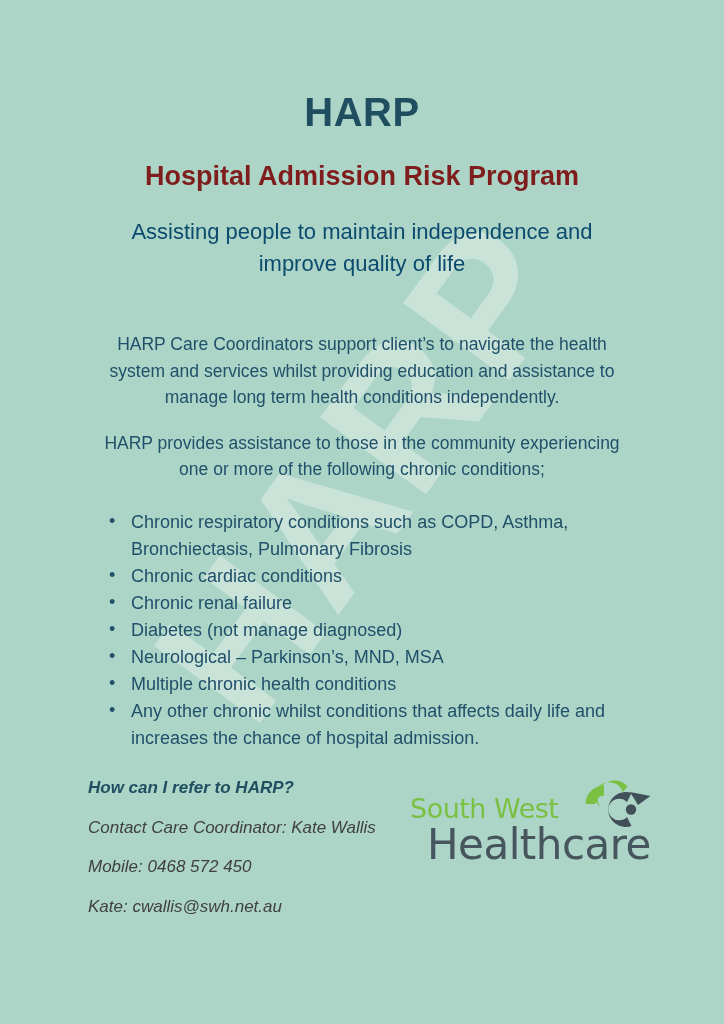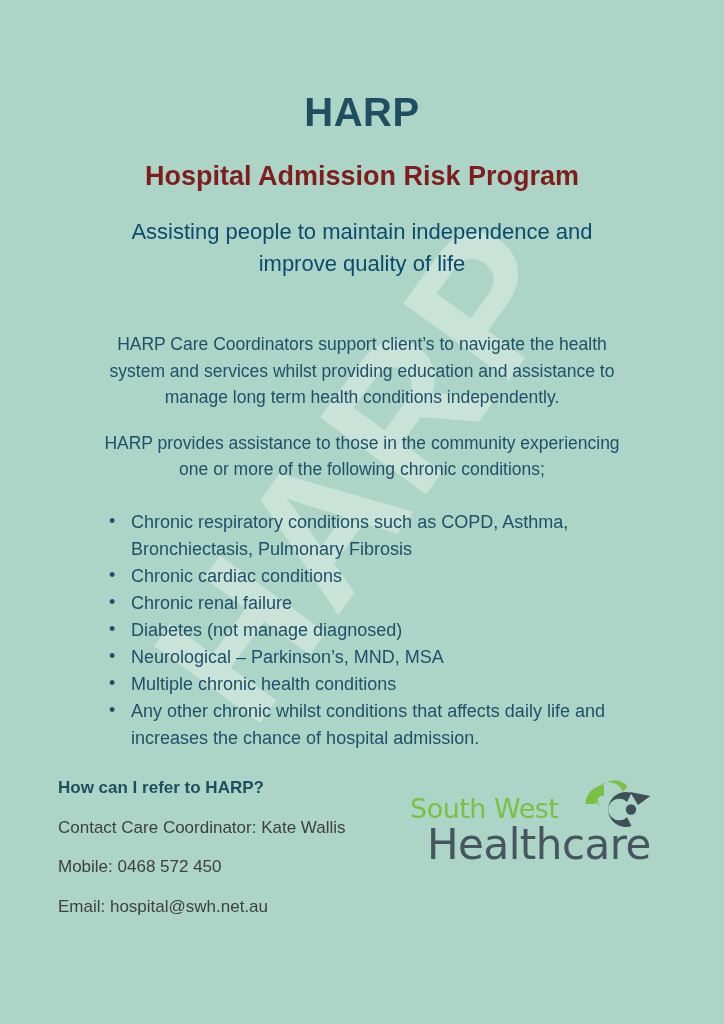--- a/index.html
+++ b/index.html
@@ -116,23 +116,24 @@
   .bullets li::before {
     content: "\2022";
     position: absolute;
     left: 5px;
     top: -1px;
     font-size: 18px;
     color: #20506a;
   }
 
   .contact {
-    margin-left: 58px;
+    margin-left: 88px;
     padding-top: 24px;
     width: 460px;
+    font-style: italic;
   }
   .contact-heading {
     font-size: 17px;
     font-weight: bold;
     color: #1f4e60;
     margin: 0;
     line-height: 1.4;
   }
   .contact-line {
     font-size: 17px;
@@ -206,21 +207,21 @@
       <li>Diabetes (not manage diagnosed)</li>
       <li>Neurological – Parkinson’s, MND, MSA</li>
       <li>Multiple chronic health conditions</li>
       <li>Any other chronic whilst conditions that affects daily life and increases the chance of hospital admission.</li>
     </ul>
 
     <div class="contact">
       <p class="contact-heading">How can I refer to HARP?</p>
       <p class="contact-line">Contact Care Coordinator: Kate Wallis</p>
       <p class="contact-line">Mobile: 0468 572 450</p>
-      <p class="contact-line">Email: hospital@swh.net.au</p>
+      <p class="contact-line">Kate: cwallis@swh.net.au</p>
     </div>
 
   </div>
 
   <div class="logo">
     <div class="logo-southwest">South West</div>
     <div class="logo-healthcare">Healthcare</div>
     <div class="logo-mark">
       <svg width="70" height="62" viewBox="0 0 70 62" xmlns="http://www.w3.org/2000/svg">
 

